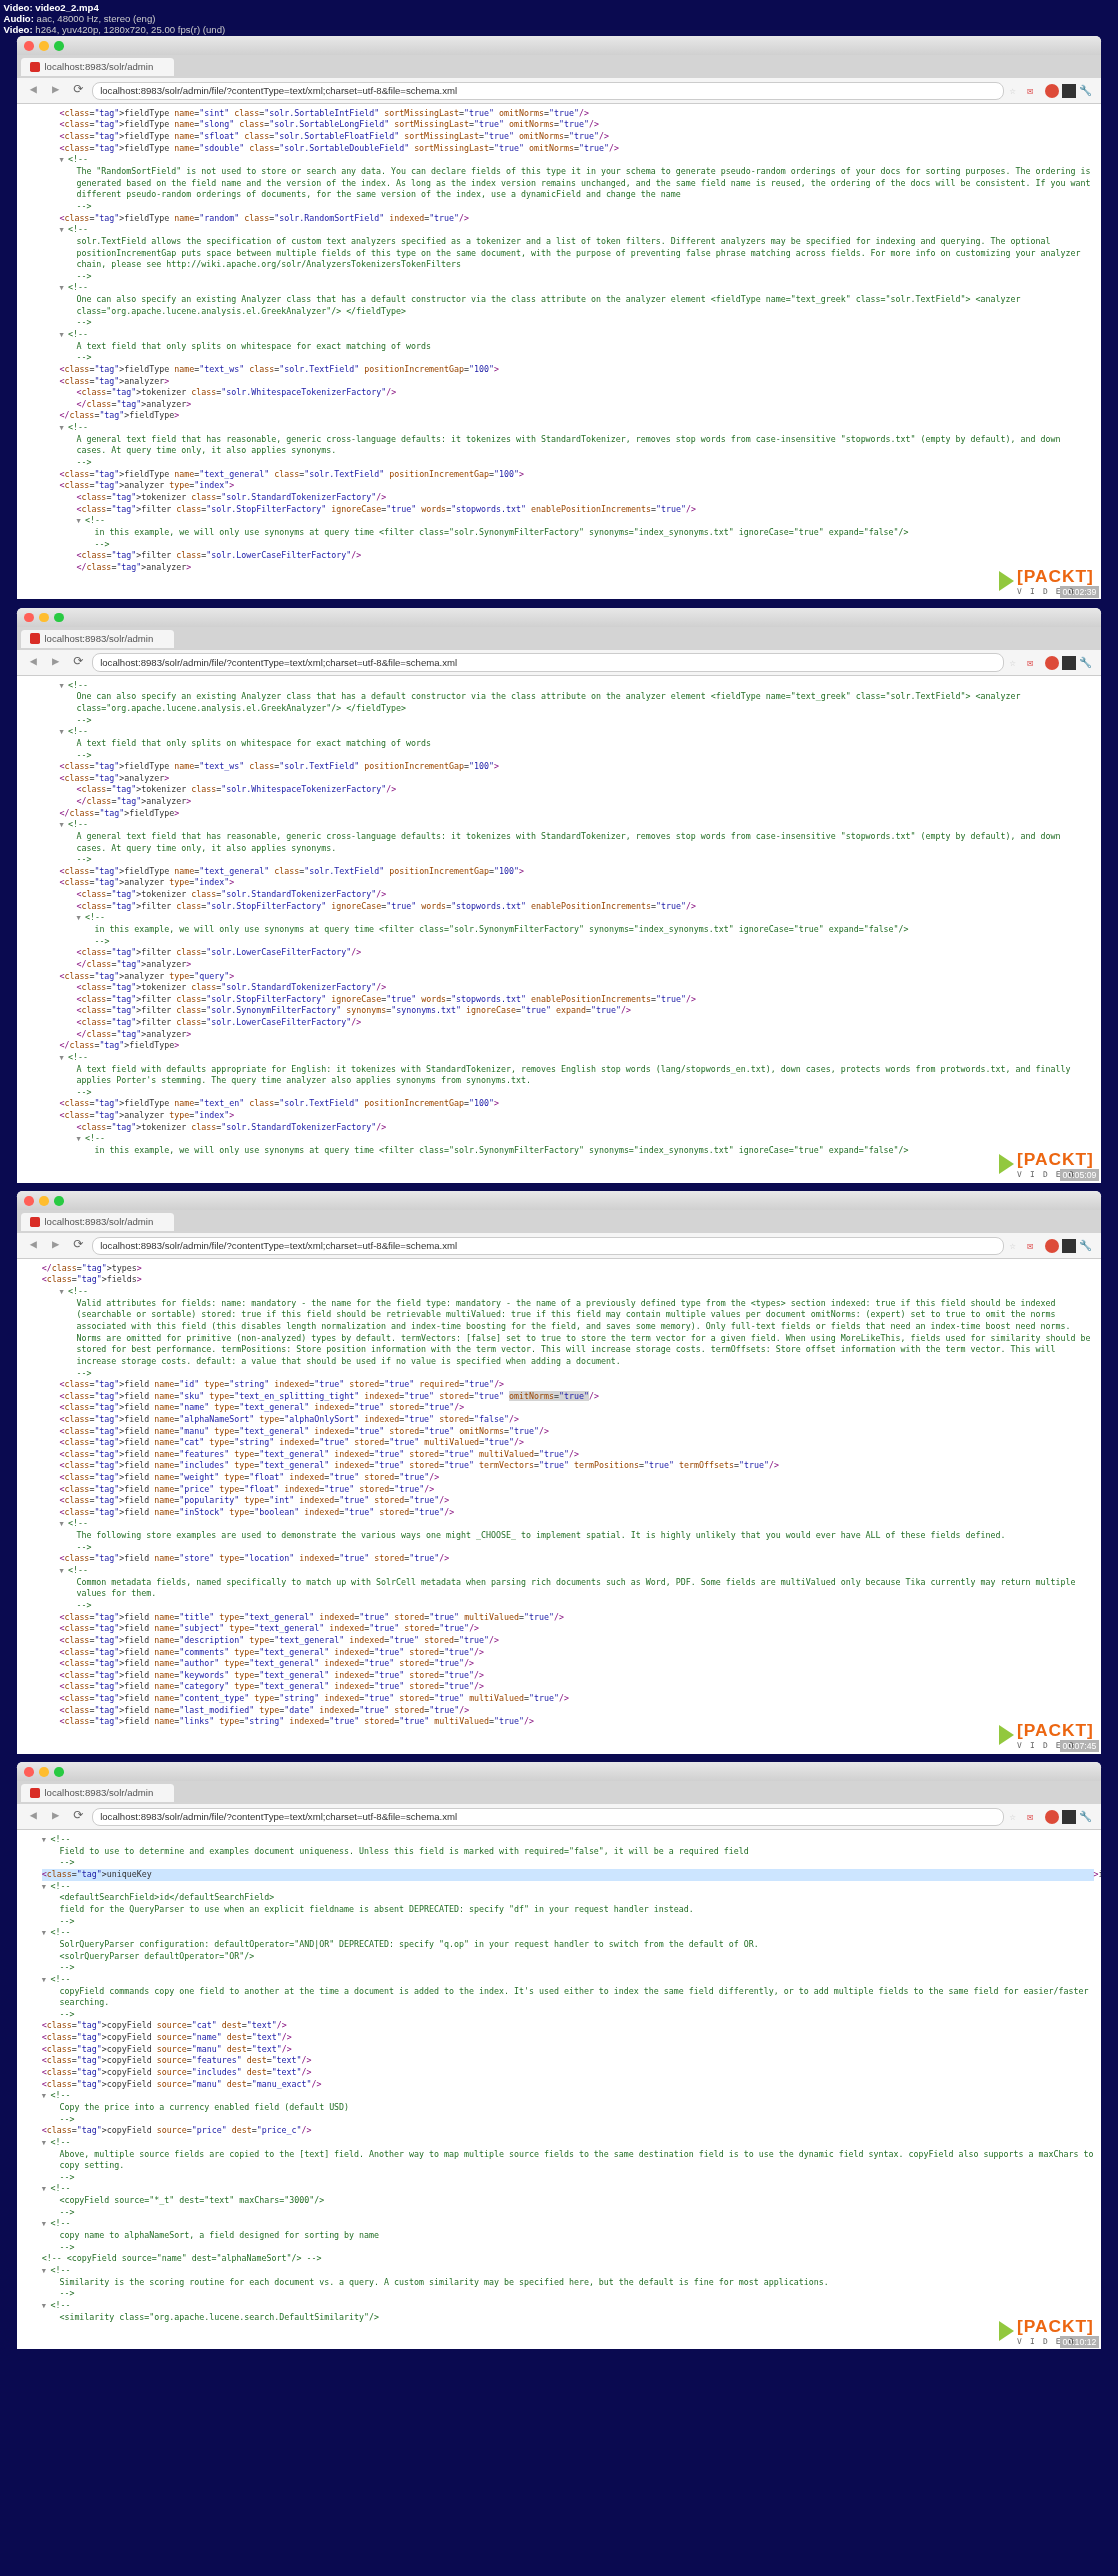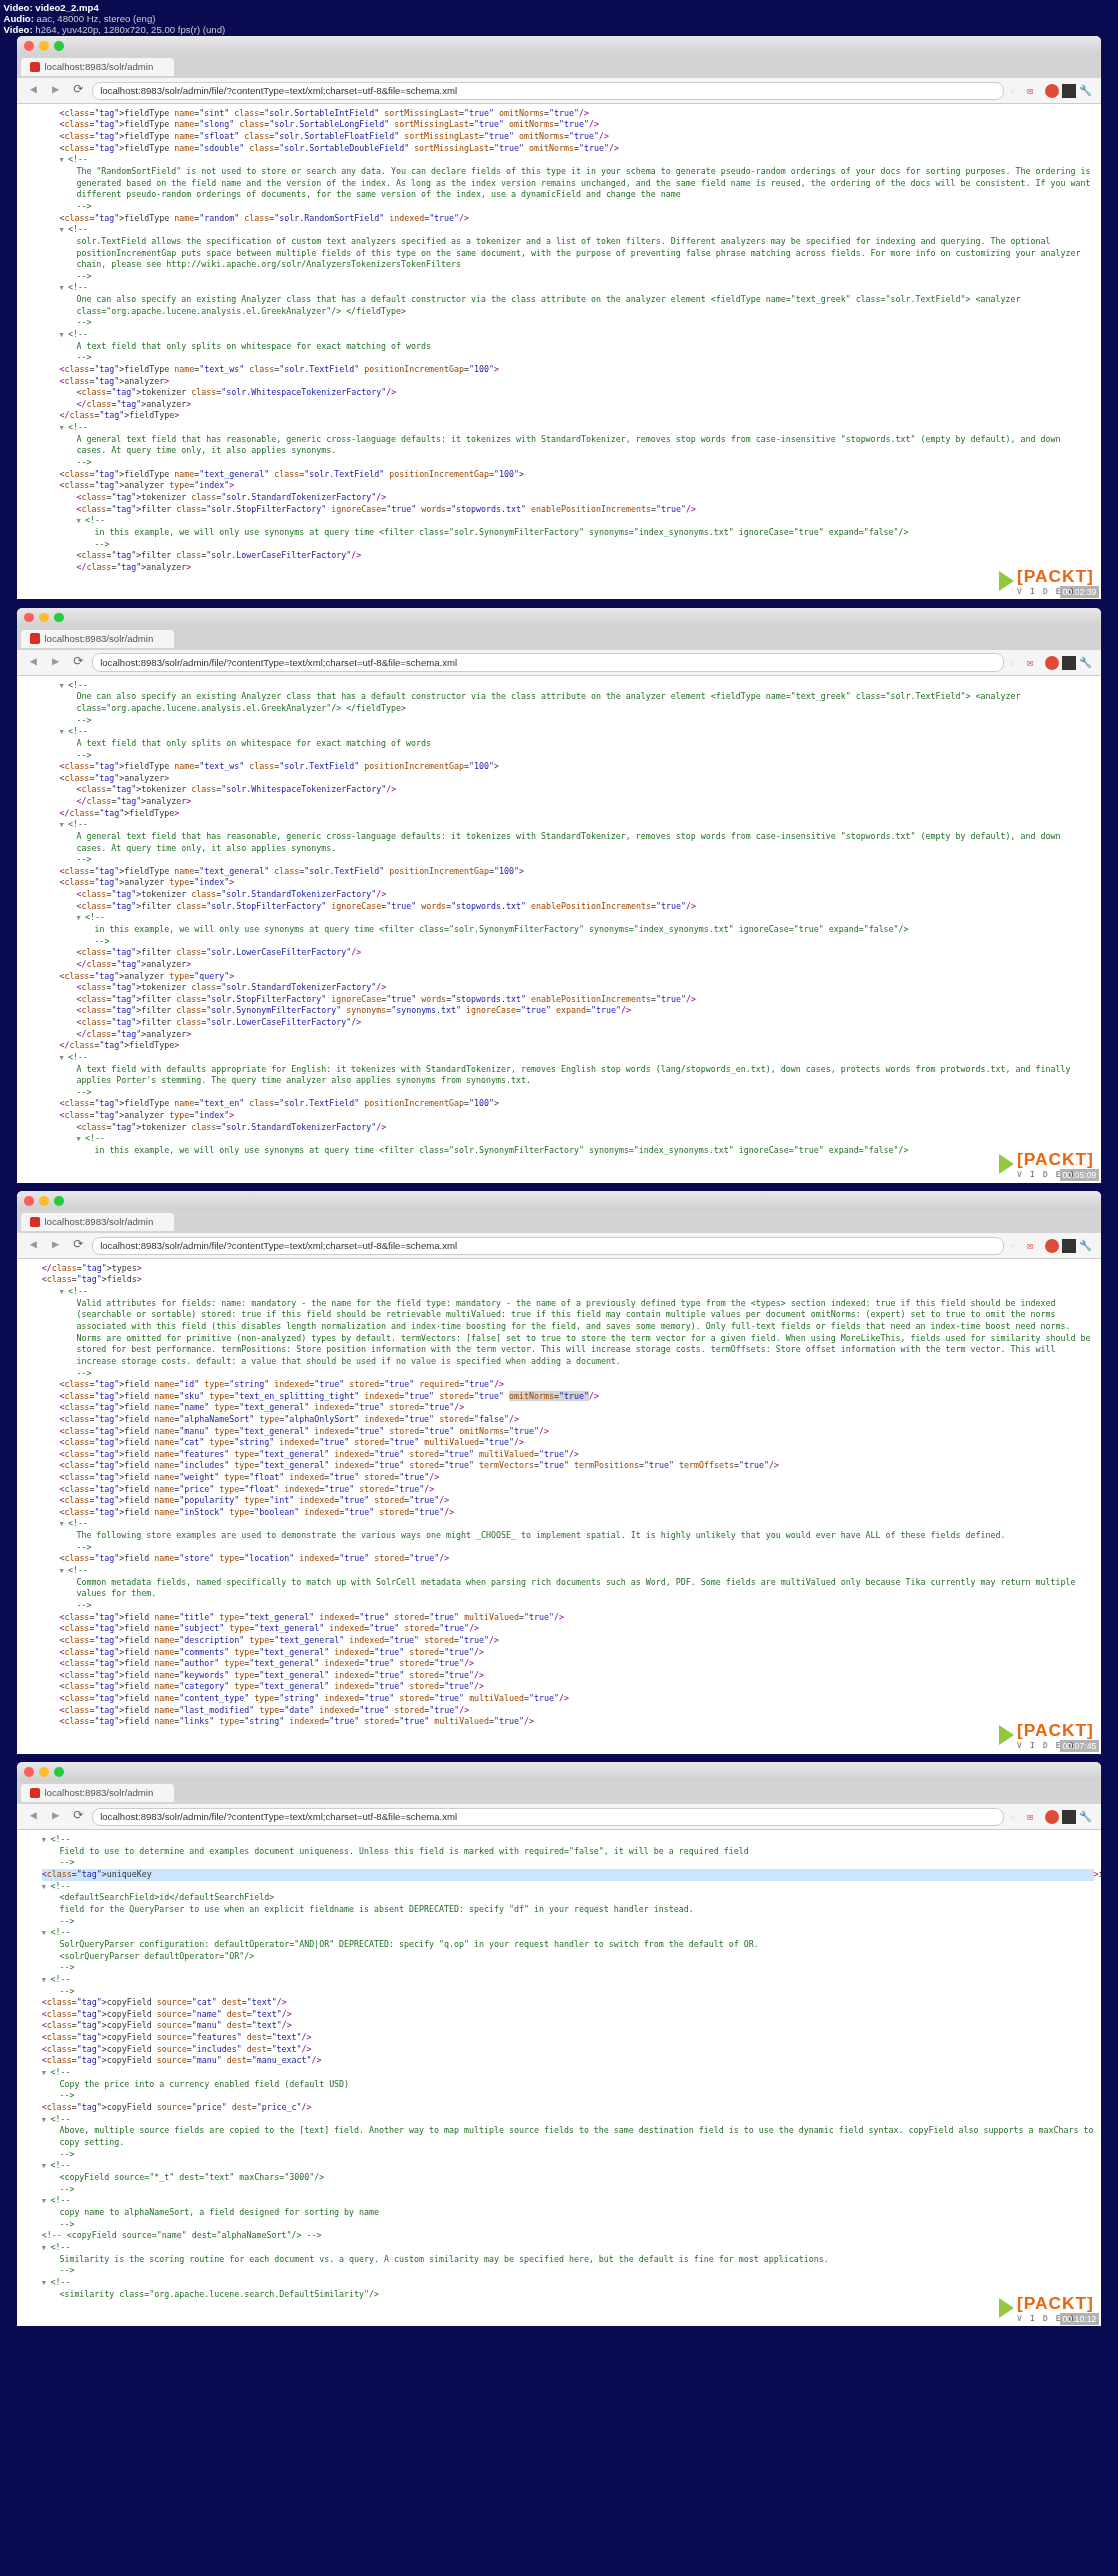--- a/index.html
+++ b/index.html
@@ -296,20 +296,21 @@
         <div class="ln i1" style=""><span class="hlblue" style="display:inline-block;width:100%"><span class="tag">&lt;</span><span <span="" class="attr">class</span>=<span class="val">"tag"</span>&gt;uniqueKey</span><span class="tag">&gt;</span>id=&gt;uniqueKey</div>
         <div class="ln i1" style=""><span class="arrow">▼</span><span class="cmt">&lt;!--</span></div>
         <div class="ln i2" style=""><span class="cmt">&lt;defaultSearchField&gt;id&lt;/defaultSearchField&gt;</span></div>
         <div class="ln i2" style="white-space:normal;"><span class="cmt">field for the QueryParser to use when an explicit fieldname is absent DEPRECATED: specify "df" in your request handler instead.</span></div>
         <div class="ln i2" style=""><span class="cmt">--&gt;</span></div>
         <div class="ln i1" style=""><span class="arrow">▼</span><span class="cmt">&lt;!--</span></div>
         <div class="ln i2" style="white-space:normal;"><span class="cmt">SolrQueryParser configuration: defaultOperator="AND|OR" DEPRECATED: specify "q.op" in your request handler to switch from the default of OR.</span></div>
         <div class="ln i2" style=""><span class="cmt">&lt;solrQueryParser defaultOperator="OR"/&gt;</span></div>
         <div class="ln i2" style=""><span class="cmt">--&gt;</span></div>
         <div class="ln i1" style=""><span class="arrow">▼</span><span class="cmt">&lt;!--</span></div>
+        <div class="ln i2" style="white-space:normal;"><span class="cmt">copyField commands copy one field to another at the time a document is added to the index. It's used either to index the same field differently, or to add multiple fields to the same field for easier/faster searching.</span></div>
         <div class="ln i2" style=""><span class="cmt">--&gt;</span></div>
         <div class="ln i1" style=""><span class="tag">&lt;</span><span <span="" class="attr">class</span>=<span class="val">"tag"</span>&gt;copyField <span class="attr">source</span>=<span class="val">"cat"</span> <span class="attr">dest</span>=<span class="val">"text"</span><span class="tag">/&gt;</span></div>
         <div class="ln i1" style=""><span class="tag">&lt;</span><span <span="" class="attr">class</span>=<span class="val">"tag"</span>&gt;copyField <span class="attr">source</span>=<span class="val">"name"</span> <span class="attr">dest</span>=<span class="val">"text"</span><span class="tag">/&gt;</span></div>
         <div class="ln i1" style=""><span class="tag">&lt;</span><span <span="" class="attr">class</span>=<span class="val">"tag"</span>&gt;copyField <span class="attr">source</span>=<span class="val">"manu"</span> <span class="attr">dest</span>=<span class="val">"text"</span><span class="tag">/&gt;</span></div>
         <div class="ln i1" style=""><span class="tag">&lt;</span><span <span="" class="attr">class</span>=<span class="val">"tag"</span>&gt;copyField <span class="attr">source</span>=<span class="val">"features"</span> <span class="attr">dest</span>=<span class="val">"text"</span><span class="tag">/&gt;</span></div>
         <div class="ln i1" style=""><span class="tag">&lt;</span><span <span="" class="attr">class</span>=<span class="val">"tag"</span>&gt;copyField <span class="attr">source</span>=<span class="val">"includes"</span> <span class="attr">dest</span>=<span class="val">"text"</span><span class="tag">/&gt;</span></div>
         <div class="ln i1" style=""><span class="tag">&lt;</span><span <span="" class="attr">class</span>=<span class="val">"tag"</span>&gt;copyField <span class="attr">source</span>=<span class="val">"manu"</span> <span class="attr">dest</span>=<span class="val">"manu_exact"</span><span class="tag">/&gt;</span></div>
         <div class="ln i1" style=""><span class="arrow">▼</span><span class="cmt">&lt;!--</span></div>
         <div class="ln i2" style=""><span class="cmt">Copy the price into a currency enabled field (default USD)</span></div>
         <div class="ln i2" style=""><span class="cmt">--&gt;</span></div>

